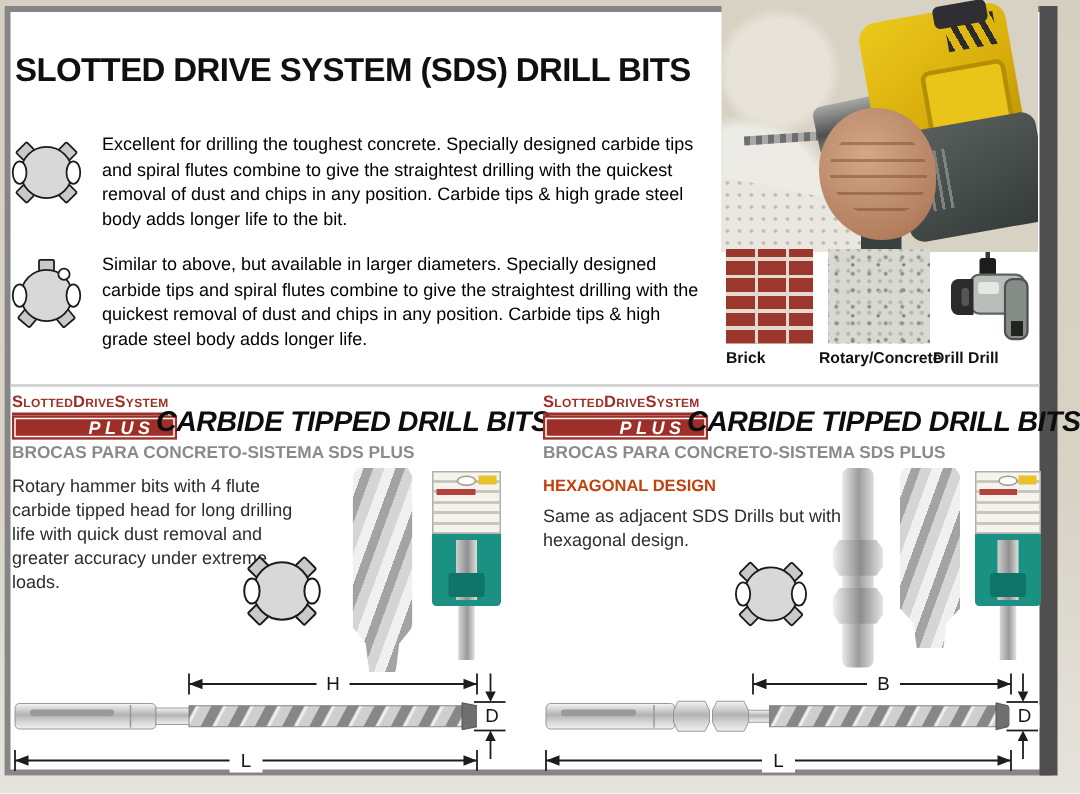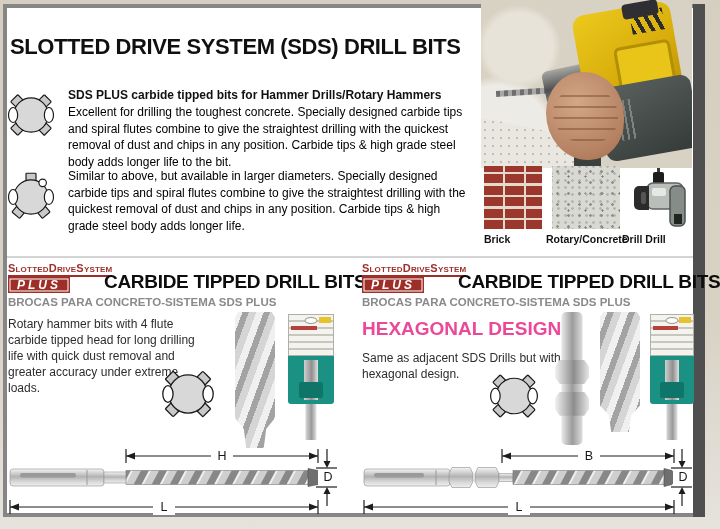--- a/index.html
+++ b/index.html
@@ -41,27 +41,27 @@
   .hdrill-img{left:630px;width:60px;}
   .app-label{position:absolute;top:233px;font-size:10.5px;font-weight:bold;color:#111;text-align:left;}
 
   .divider{position:absolute;left:7px;top:256px;width:686px;height:2px;background:#d4d4d4;}
 
   
   .panel{position:absolute;top:262px;width:334px;height:256px;}
   .panel-left{left:8px;}
   .panel-right{left:362px;}
   .brand{position:absolute;left:0;top:0;font-size:11px;font-weight:bold;font-variant:small-caps;color:#9e2f28;border-bottom:2px solid #9e2f28;letter-spacing:0.2px;line-height:12px;padding-bottom:1px;}
-  .plus-badge{position:absolute;left:0;top:15px;width:62px;height:16px;background:#9e2f28;color:#fff;font-size:12px;font-weight:bold;font-style:italic;letter-spacing:3px;text-align:center;line-height:16px;box-shadow:inset 0 0 0 1.5px #9e2f28, inset 0 0 0 2.5px #fff;}
-  .panel-title{position:absolute;left:96px;top:9px;font-size:19px;font-weight:bold;color:#0d0d0d;letter-spacing:-0.3px;white-space:nowrap;}
+  .plus-badge{position:absolute;left:0;top:15px;width:74px;height:16px;background:#9e2f28;color:#fff;font-size:12px;font-weight:bold;font-style:italic;letter-spacing:3px;text-align:center;line-height:16px;box-shadow:inset 0 0 0 1.5px #9e2f28, inset 0 0 0 2.5px #fff;padding-left:36px;}
+  .panel-title{position:absolute;left:96px;top:9px;font-size:19px;font-weight:bold;color:#0d0d0d;letter-spacing:-0.3px;white-space:nowrap;font-style:italic;}
   .panel-sub{position:absolute;left:0;top:34px;font-size:11.5px;font-weight:bold;color:#8a8a8a;}
-  .panel-heading{position:absolute;left:0;top:56px;font-size:19px;font-weight:bold;color:#ec4899;}
+  .panel-heading{position:absolute;left:0;top:56px;font-size:11px;font-weight:bold;color:#c2410c;}
   .panel-body{position:absolute;left:0;font-size:12px;line-height:16px;color:#2d2d2d;}
   .pb-left{top:54px;width:196px;}
-  .pb-right{top:88px;width:205px;}
+  .pb-right{top:74px;width:205px;}
 
   
   .tip-closeup{position:absolute;background:repeating-linear-gradient(110deg,#f0f0f0 0 7px,#a3a3a3 7px 13px,#d5d5d5 13px 20px);clip-path:polygon(8% 0,92% 0,100% 4%,100% 78%,78% 86%,72% 100%,28% 100%,22% 86%,0 78%,0 4%);}
   .hex-closeup{position:absolute;}
   .hex-bar{position:absolute;left:50%;transform:translateX(-50%);width:62%;height:100%;background:linear-gradient(90deg,#e9e9e9,#9c9c9c 52%,#dcdcdc);border-radius:5px;}
   .hex-bump{position:absolute;left:0;width:100%;height:24px;background:linear-gradient(90deg,#f2f2f2,#8d8d8d 55%,#e6e6e6);clip-path:polygon(0 28%,14% 0,86% 0,100% 28%,100% 72%,86% 100%,14% 100%,0 72%);}
   .hex-b1{top:36%;} .hex-b2{top:60%;}
 
   
   .package{position:absolute;width:46px;height:130px;}
@@ -109,21 +109,20 @@
           <rect x="24" y="1.5" width="12" height="9" rx="1" transform="rotate(225 30 30)"></rect>
           <rect x="24" y="1.5" width="12" height="9" rx="1" transform="rotate(315 30 30)"></rect>
         </g>
         <circle cx="30" cy="30" r="20.5" fill="#d8d8d8"></circle>
         <ellipse cx="8.5" cy="30" rx="5.5" ry="9" fill="#fff"></ellipse>
         <ellipse cx="51.5" cy="30" rx="5.5" ry="9" fill="#fff"></ellipse>
       </g>
     </svg>
   </div>
   <div class="feature-text" style="left:68px;top:88px;">
-    <div class="feature-heading">SDS PLUS carbide tipped bits for Hammer Drills/Rotary Hammers</div>
     <div class="feature-body">Excellent for drilling the toughest concrete. Specially designed carbide tips and spiral flutes combine to give the straightest drilling with the quickest removal of dust and chips in any position. Carbide tips &amp; high grade steel body adds longer life to the bit.</div>
   </div>
 
   <div class="xsec" style="left:6px;top:172px;">
     <svg viewBox="0 0 60 60" width="50" height="50">
       <g stroke="#1a1a1a" stroke-width="1.4" stroke-linejoin="round">
         <g fill="#c9c9c9">
           <rect x="24" y="1.5" width="12" height="9" rx="1"></rect>
           <rect x="24" y="1.5" width="12" height="9" rx="1" transform="rotate(140 30 30)"></rect>
           <rect x="24" y="1.5" width="12" height="9" rx="1" transform="rotate(220 30 30)"></rect>

